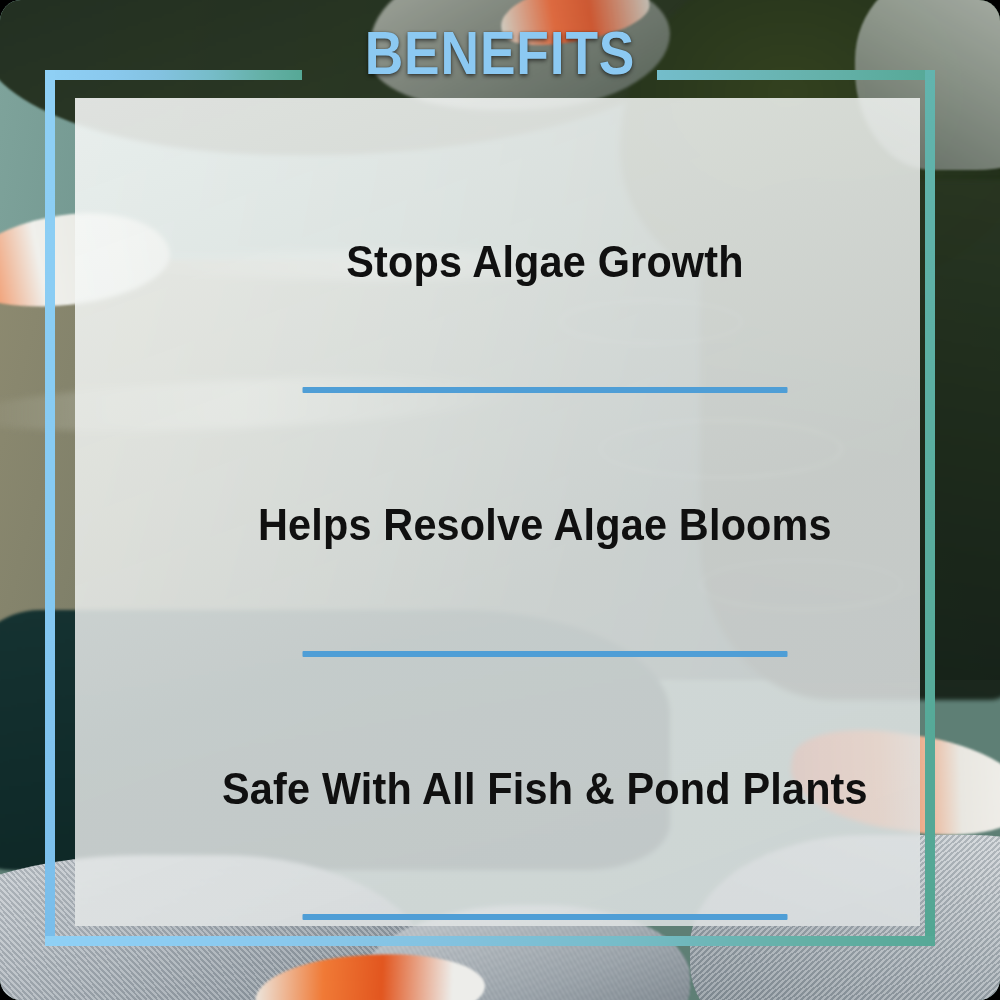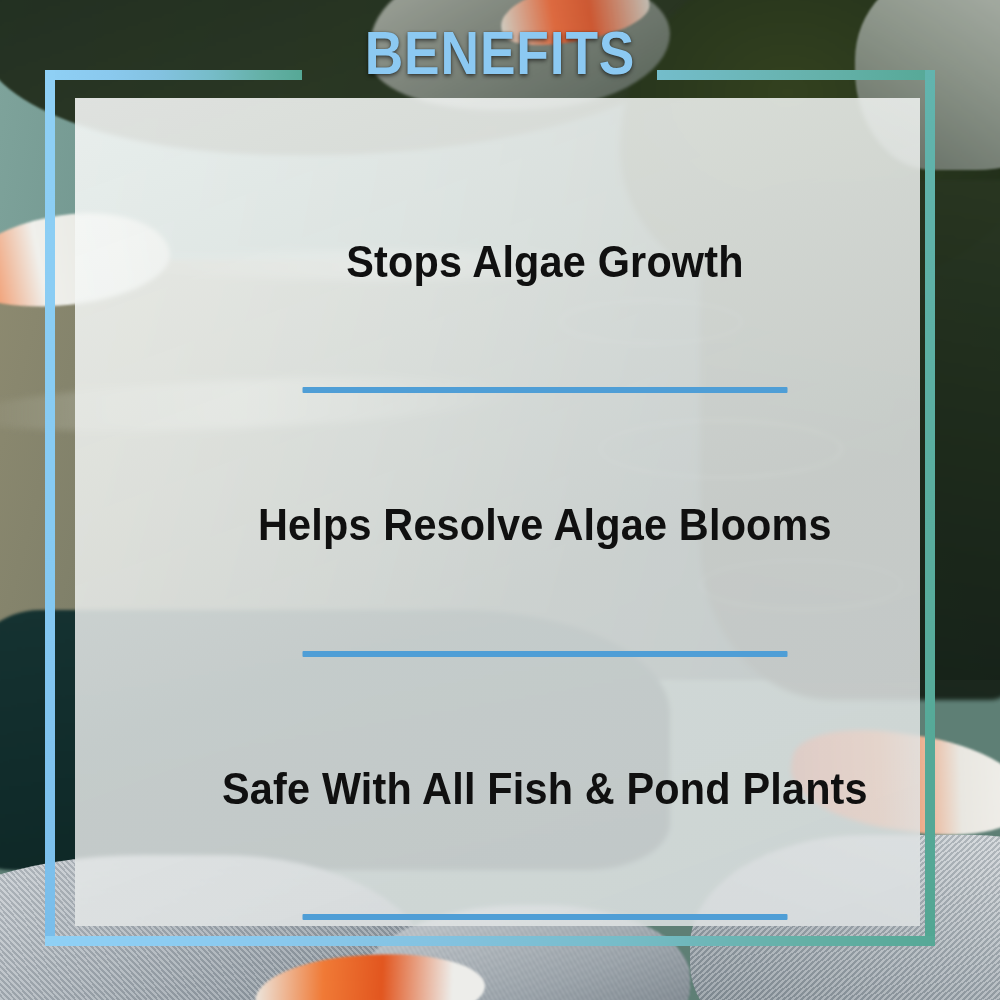--- a/index.html
+++ b/index.html
@@ -7,20 +7,21 @@
     margin: 0;
     padding: 0;
     background: #000;
   }
   #stage {
     position: relative;
     width: 1000px;
     height: 1000px;
     overflow: hidden;
     font-family: "Liberation Sans", sans-serif;
+    border-radius: 21px;
     -webkit-font-smoothing: antialiased;
   }
 
   
   .bg-photo {
     position: absolute;
     inset: 0;
     background-color: #5e7f75;
     overflow: hidden;
   }

